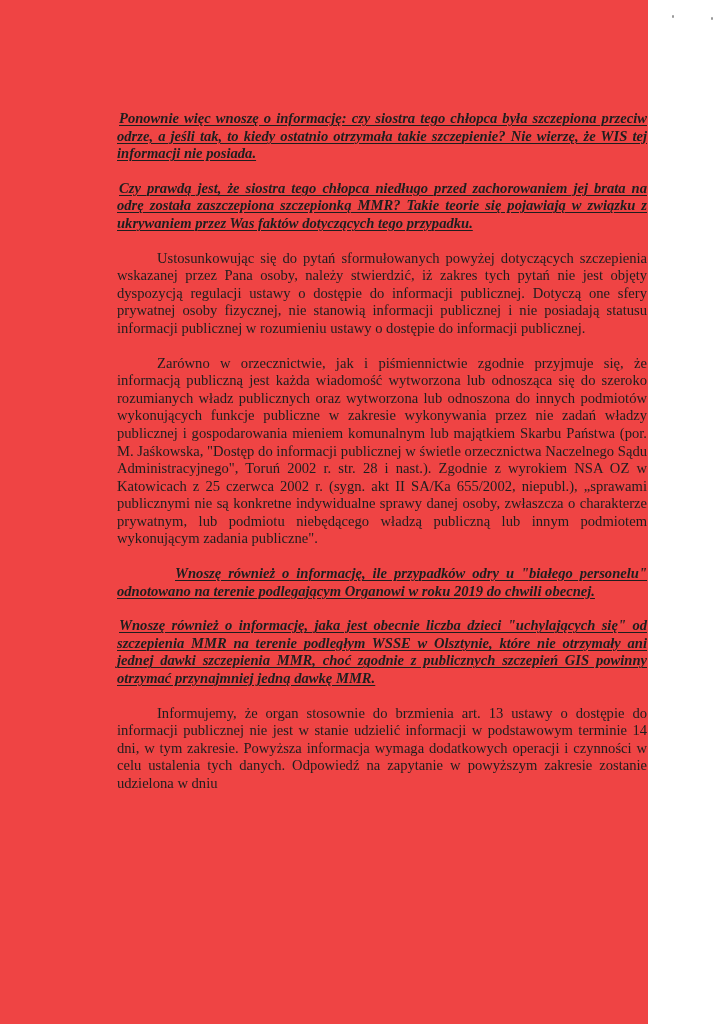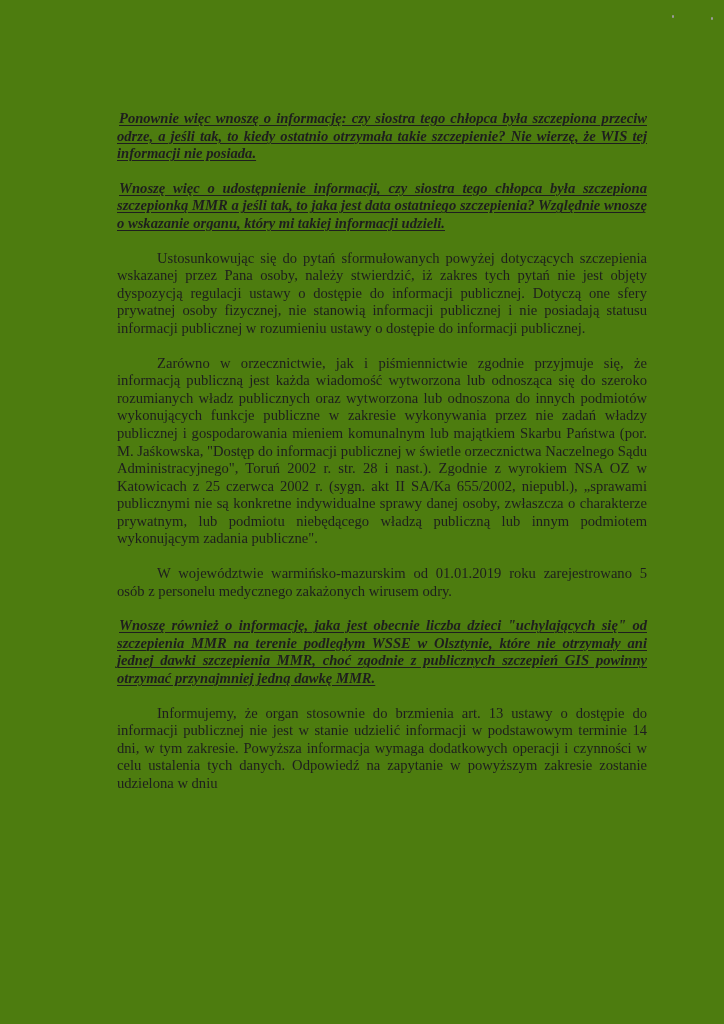--- a/index.html
+++ b/index.html
@@ -1,17 +1,17 @@
 <!DOCTYPE html>
 <html><head>
   <meta charset="utf-8">
   <style>
     html, body { margin: 0; padding: 0; background: #ffffff; }
     body { width: 724px; height: 1024px; position: relative; overflow: hidden; }
-    .page { position: absolute; left: 0; top: 0; width: 724px; height: 1024px; background: #4d7c0f; }
+    .page { position: absolute; left: 0; top: 0; width: 648px; height: 1024px; background: #ef4444; }
     .mark { position: absolute; width: 2px; height: 3px; background: #9a9a9a; border-radius: 1px; }
     .mark.m1 { left: 672px; top: 15px; }
     .mark.m2 { left: 711px; top: 17px; }
     .content {
       position: absolute; left: 117px; top: 110px; width: 530px;
       font-family: "Liberation Serif", serif; color: #1e1e1e;
       font-size: 14.6px; line-height: 17.6px;
     }
     .q {
       font-weight: bold; font-style: italic; text-decoration: underline;
@@ -24,20 +24,20 @@
   </style>
 </head>
 <body>
 
 <div class="page">
   <div class="mark m1"></div>
   <div class="mark m2"></div>
 
   <div class="content">
     <p class="q indent">Ponownie więc wnoszę o informację: czy siostra tego chłopca była szczepiona przeciw odrze, a jeśli tak, to kiedy ostatnio otrzymała takie szczepienie? Nie wierzę, że WIS tej informacji nie posiada.</p>
-    <p class="q indent">Wnoszę więc o udostępnienie informacji, czy siostra tego chłopca była szczepiona szczepionką MMR a jeśli tak, to jaka jest data ostatniego szczepienia? Względnie wnoszę o wskazanie organu, który mi takiej informacji udzieli.</p>
+    <p class="q indent">Czy prawdą jest, że siostra tego chłopca niedługo przed zachorowaniem jej brata na odrę została zaszczepiona szczepionką MMR? Takie teorie się pojawiają w związku z ukrywaniem przez Was faktów dotyczących tego przypadku.</p>
     <p class="a">Ustosunkowując się do pytań sformułowanych powyżej dotyczących szczepienia wskazanej przez Pana osoby, należy stwierdzić, iż zakres tych pytań nie jest objęty dyspozycją regulacji ustawy o dostępie do informacji publicznej. Dotyczą one sfery prywatnej osoby fizycznej, nie stanowią informacji publicznej i nie posiadają statusu informacji publicznej w rozumieniu ustawy o dostępie do informacji publicznej.</p>
     <p class="a">Zarówno w orzecznictwie, jak i piśmiennictwie zgodnie przyjmuje się, że informacją publiczną jest każda wiadomość wytworzona lub odnosząca się do szeroko rozumianych władz publicznych oraz wytworzona lub odnoszona do innych podmiotów wykonujących funkcje publiczne w zakresie wykonywania przez nie zadań władzy publicznej i gospodarowania mieniem komunalnym lub majątkiem Skarbu Państwa (por. M. Jaśkowska, "Dostęp do informacji publicznej w świetle orzecznictwa Naczelnego Sądu Administracyjnego", Toruń 2002 r. str. 28 i nast.). Zgodnie z wyrokiem NSA OZ w Katowicach z 25 czerwca 2002 r. (sygn. akt II SA/Ka 655/2002, niepubl.), „sprawami publicznymi nie są konkretne indywidualne sprawy danej osoby, zwłaszcza o charakterze prywatnym, lub podmiotu niebędącego władzą publiczną lub innym podmiotem wykonującym zadania publiczne".</p>
-    <p class="a">W województwie warmińsko-mazurskim od 01.01.2019 roku zarejestrowano 5 osób z personelu medycznego zakażonych wirusem odry.</p>
+    <p class="q indent-big">Wnoszę również o informację, ile przypadków odry u "białego personelu" odnotowano na terenie podlegającym Organowi w roku 2019 do chwili obecnej.</p>
     <p class="q indent">Wnoszę również o informację, jaka jest obecnie liczba dzieci "uchylających się" od szczepienia MMR na terenie podległym WSSE w Olsztynie, które nie otrzymały ani jednej dawki szczepienia MMR, choć zgodnie z publicznych szczepień GIS powinny otrzymać przynajmniej jedną dawkę MMR.</p>
     <p class="a">Informujemy, że organ stosownie do brzmienia art. 13 ustawy o dostępie do informacji publicznej nie jest w stanie udzielić informacji w podstawowym terminie 14 dni, w tym zakresie. Powyższa informacja wymaga dodatkowych operacji i czynności w celu ustalenia tych danych. Odpowiedź na zapytanie w powyższym zakresie zostanie udzielona w dniu</p>
   </div>
 </div>
 
 </body></html>

